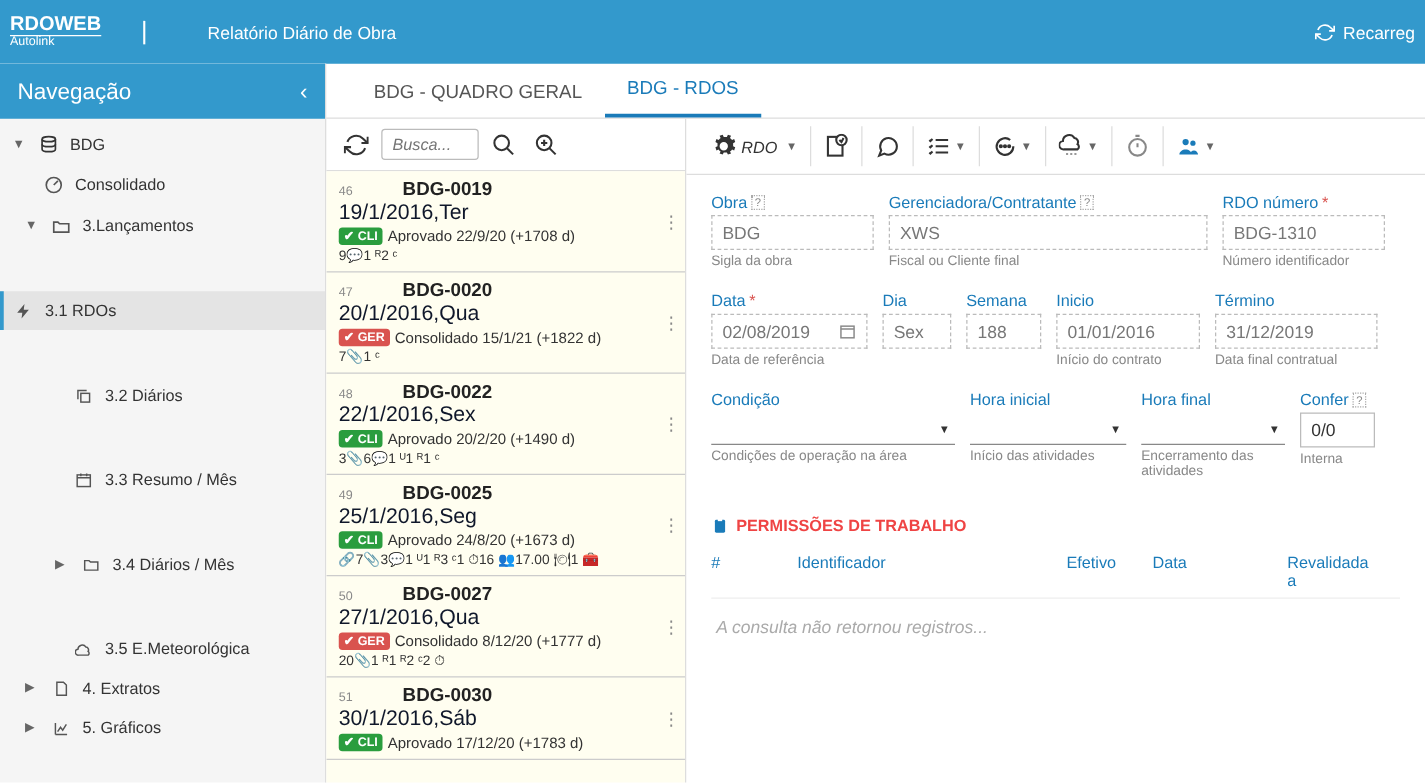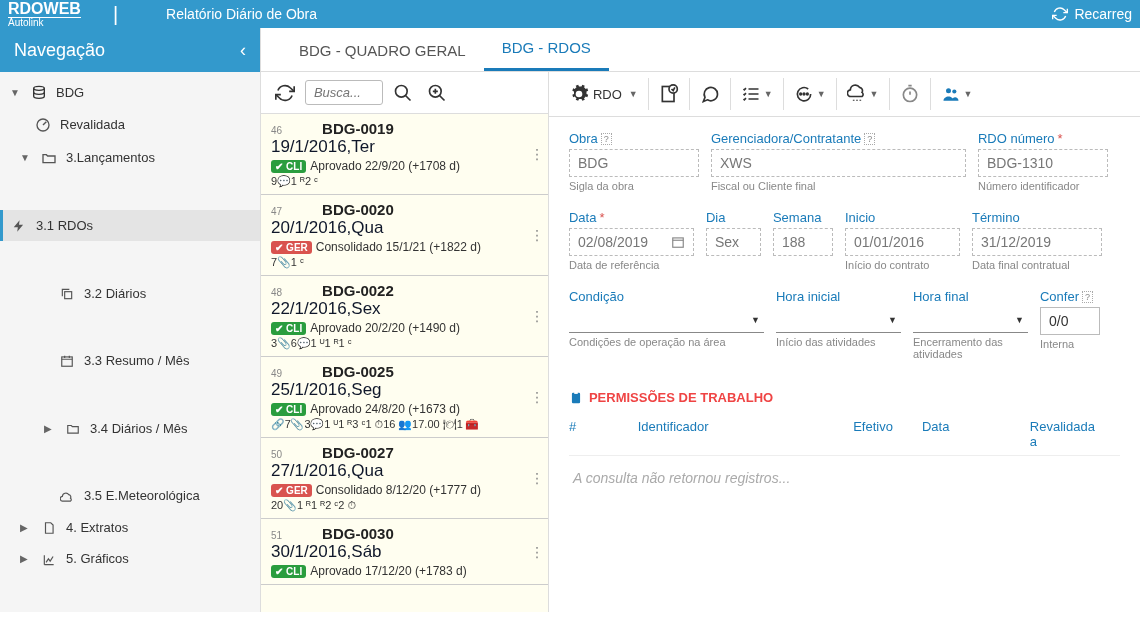--- a/index.html
+++ b/index.html
@@ -1,19 +1,19 @@
 <!DOCTYPE html>
 <html><head>
 <meta charset="utf-8">
 <style>
 * { box-sizing: border-box; margin: 0; padding: 0; font-family: Arial, Helvetica, sans-serif; }
 body { width: 1140px; height: 626px; overflow: hidden; background: #fff; font-size: 13px; color: #333; }
 
 
-.header { background: #3399cc; color: #fff; height: 28px; display: flex; align-items: center; padding: 0 8px; }
+.header { background: #3399cc; color: #fff; height: 51px; display: flex; align-items: center; padding: 0 8px; }
 .logo { font-weight: bold; font-size: 16px; border-bottom: 1px solid #fff; line-height: 1; }
 .logo-sub { font-size: 10px; display: block; }
 .header-title { font-size: 14px; margin-left: 40px; font-weight: 300; }
 .header-sep { margin: 0 8px 0 32px; font-size: 20px; }
 .header-right { margin-left: auto; display: flex; align-items: center; gap: 6px; font-size: 14px; cursor: pointer; }
 
 
 .main { display: flex; height: calc(626px - 42px); }
 .sidebar { width: 265px; background: #f5f5f5; border-right: 1px solid #ddd; }
 .content { flex: 1; display: flex; flex-direction: column; }
@@ -37,21 +37,21 @@
 
 
 .split { display: flex; flex: 1; overflow: hidden; }
 .list-col { width: 288px; border-right: 1px solid #ddd; display: flex; flex-direction: column; }
 .detail-col { flex: 1; display: flex; flex-direction: column; overflow: hidden; }
 
 
 .toolbar { display: flex; align-items: center; padding: 6px 10px; border-bottom: 1px solid #ddd; gap: 6px; }
 .toolbar .search { border: 1px solid #bbb; border-radius: 3px; padding: 4px 8px; width: 78px; font-style: italic; color: #888; font-size: 13px; }
 .tbtn { background: none; border: none; cursor: pointer; font-size: 18px; padding: 4px; color: #333; }
-.tbtn-group { display: flex; align-items: center; border-right: 1px solid #ddd; padding: 0 10px; height: 32px; }
+.tbtn-group { display: flex; align-items: center; border-right: 1px solid #ddd; padding: 0 10px; height: 32px; font-style: italic; }
 .tbtn-group:last-child { border-right: none; }
 .dropdown-caret { font-size: 9px; color: #666; margin-left: 3px; }
 
 
 .rdo-list { flex: 1; overflow-y: auto; background: #fffef0; }
 .rdo-item { border-bottom: 1px solid #ccc; padding: 6px 10px; position: relative; }
 .rdo-item .num { color: #888; font-size: 10px; }
 .rdo-item .code { font-weight: bold; font-size: 15px; color: #222; margin-left: 40px; }
 .rdo-item .date { font-size: 17px; color: #0f172a; }
 .rdo-item .status-row { display: flex; align-items: center; gap: 4px; font-size: 12px; margin-top: 2px; flex-wrap: wrap; }
@@ -116,21 +116,21 @@
         </span>
         <span>BDG</span>
       </div>
       <div class="tree-item tree-indent-1">
         <span class="ticon">
           <svg width="16" height="16" viewBox="0 0 24 24" fill="none" stroke="#555" stroke-width="2">
               <circle cx="12" cy="12" r="9"></circle>
               <path d="M12 12l5-5"></path>
             </svg>
         </span>
-        <span>Revalidada</span>
+        <span>Consolidado</span>
       </div>
       <div class="tree-item tree-indent-1" style="padding-left:20px">
         <span class="chev">▼</span>
         <span class="ticon">
           <svg width="16" height="16" viewBox="0 0 24 24" fill="none" stroke="#555" stroke-width="2">
               <path d="M3 7h5l2 2h11v10H3z"></path>
             </svg>
         </span>
         <span>3.Lançamentos</span>
       </div>

